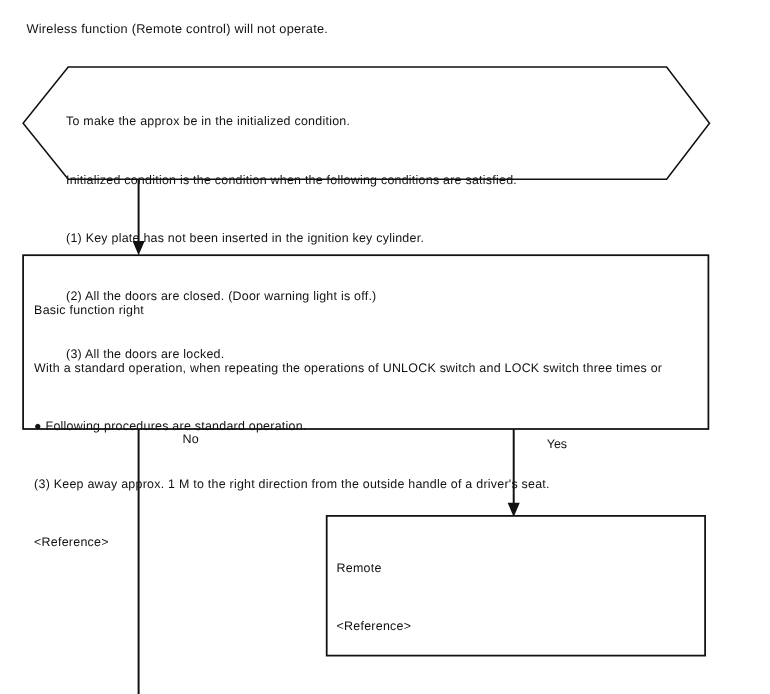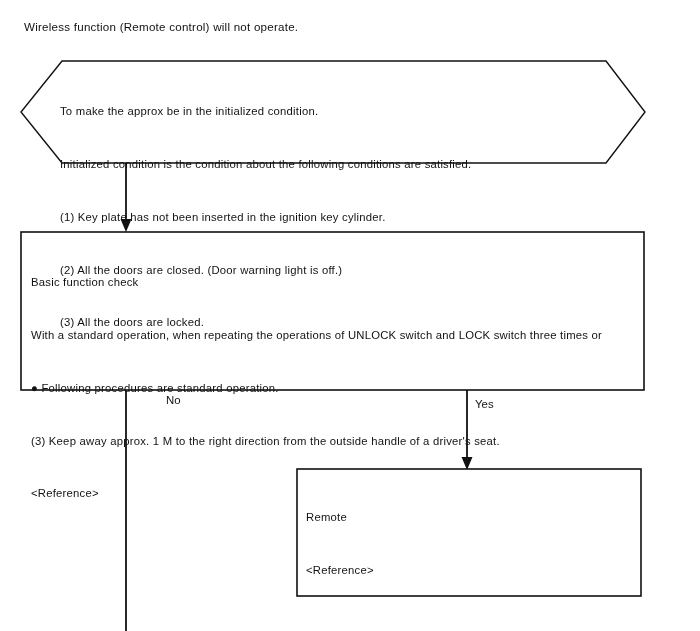--- a/index.html
+++ b/index.html
@@ -65,21 +65,21 @@
     font-size: 11.4px;
     color: #121212;
     white-space: pre;
   }
   #label-no {
     left: 134px;
     top: 394px;
     margin-left: 32px;
   }
   #label-yes {
-    left: 475px;
+    left: 497px;
     top: 398px;
   }
   .line-row { display: block; }
 </style>
 </head>
 <body>
 
 <div class="stage">
 
   <svg class="vectors" viewBox="0 0 700 631">
@@ -96,28 +96,28 @@
     <line x1="467" y1="390" x2="467" y2="460" stroke="#111111" stroke-width="1.8"></line>
     <polygon points="467,470 461.5,457 472.5,457" fill="#111111"></polygon>
 
     <rect x="297" y="469" width="344" height="127" fill="#ffffff" stroke="#111111" stroke-width="1.6"></rect>
   </svg>
 
   <div class="txt" id="title-text">Wireless function (Remote control) will not operate.</div>
 
   <div class="txt" id="hex-text">
     <span class="line-row">To make the approx be in the initialized condition.</span>
-    <span class="line-row">Initialized condition is the condition about the following conditions are satisfied.</span>
+    <span class="line-row">Initialized condition is the condition when the following conditions are satisfied.</span>
     <span class="line-row">(1) Key plate has not been inserted in the ignition key cylinder.</span>
     <span class="line-row">(2) All the doors are closed. (Door warning light is off.)</span>
     <span class="line-row">(3) All the doors are locked.</span>
   </div>
 
   <div class="txt" id="check-text">
-    <span class="line-row">Basic function check</span>
+    <span class="line-row">Basic function right</span>
     <span class="line-row">With a standard operation, when repeating the operations of UNLOCK switch and LOCK switch three times or</span>
     <span class="line-row">● Following procedures are standard operation.</span>
     <span class="line-row">(3) Keep away approx. 1 M to the right direction from the outside handle of a driver's seat.</span>
     <span class="line-row">&lt;Reference&gt;</span>
     
     
   </div>
 
   <div class="label-branch" id="label-no">No</div>
   <div class="label-branch" id="label-yes">Yes</div>

